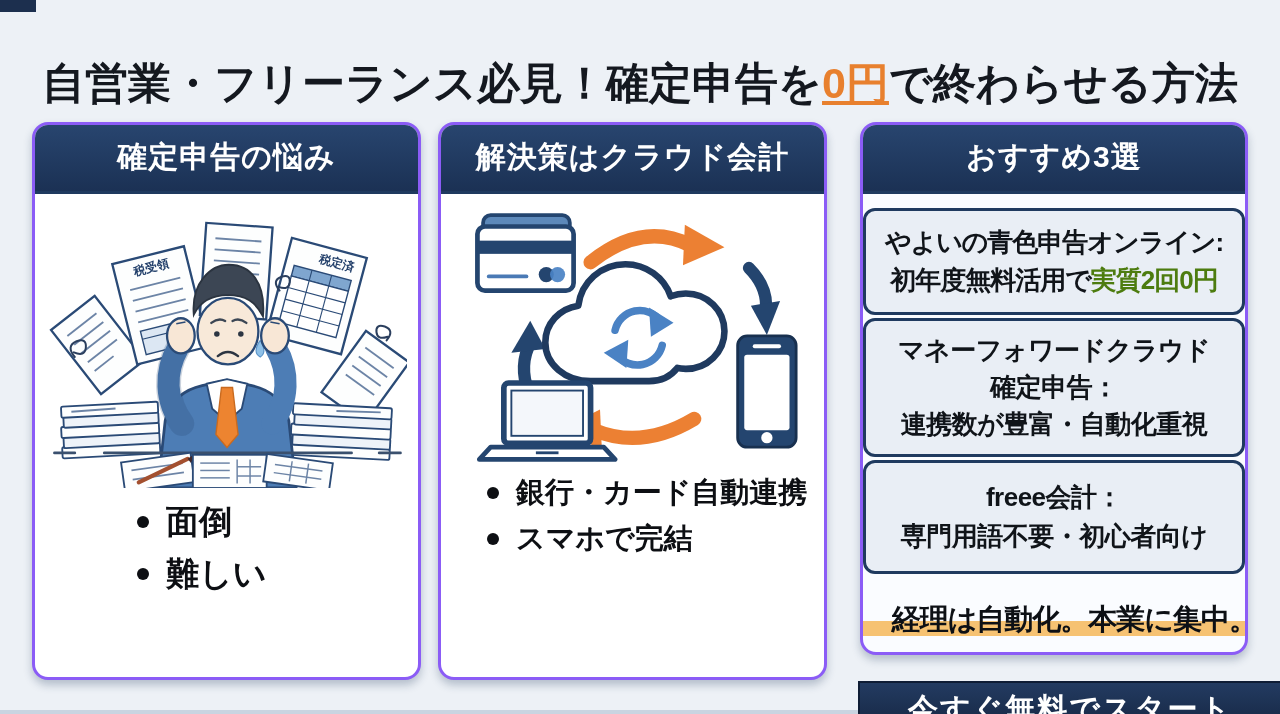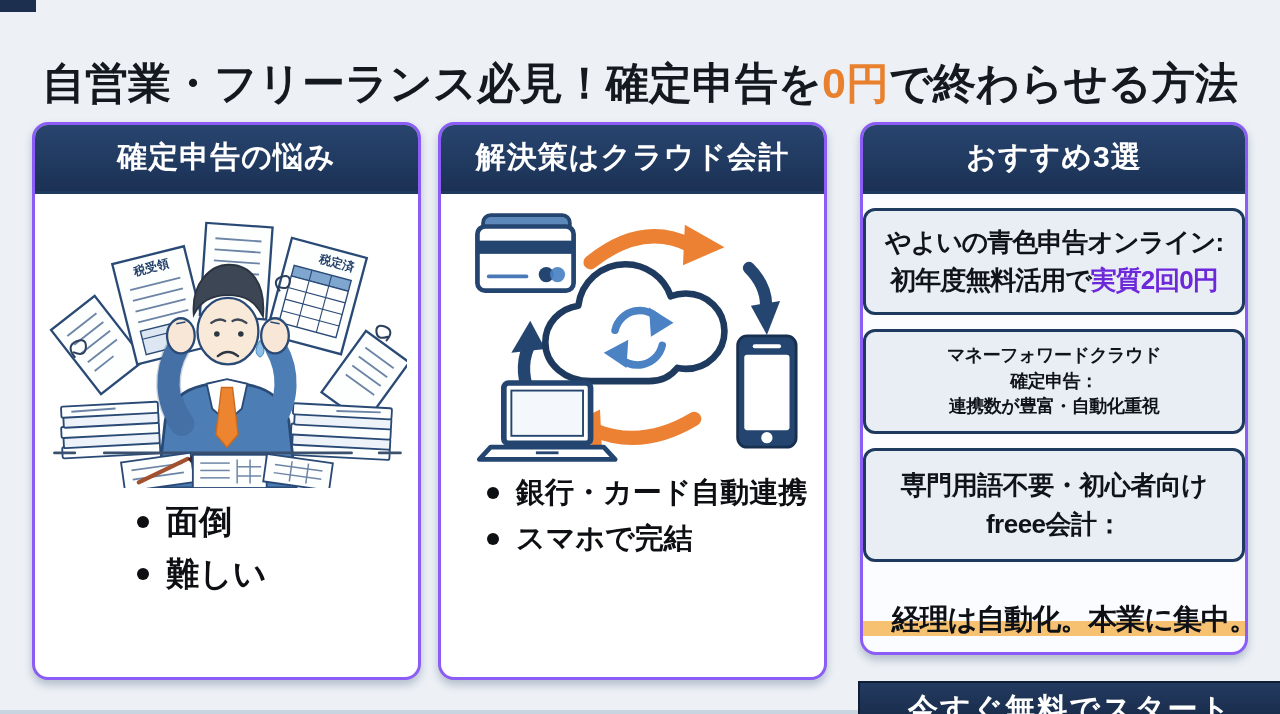--- a/index.html
+++ b/index.html
@@ -5,47 +5,47 @@
   * { box-sizing: border-box; }
   html,body { margin:0; padding:0; }
   body { width:1280px; height:714px; font-family:"Liberation Sans","DejaVu Sans",sans-serif; }
   .poster { position:relative; width:1280px; height:714px; background:#edf1f6; overflow:hidden; }
 
   .corner-mark { position:absolute; top:0; left:0; width:36px; height:12px; background:#1c2f4e; }
   .bottom-strip { position:absolute; left:0; bottom:0; width:100%; height:4px; background:#c9d4e1; }
 
   .title { position:absolute; top:26px; left:0; width:100%; text-align:center;
            font-size:43px; font-weight:800; color:#14181f; letter-spacing:0; white-space:nowrap; }
-  .title .accent { color:#e8802e; }
+  .title .accent { color:#e8802e;text-decoration:underline; }
 
   .card { position:absolute; background:#ffffff; border:3px solid #8b5cf6; border-radius:16px;
           box-shadow:0 5px 9px rgba(31,58,95,.28); display:flex; flex-direction:column; overflow:hidden; }
   .card1 { left:32px;  top:122px; width:389px; height:558px; }
   .card2 { left:438px; top:122px; width:389px; height:558px; }
   .card3 { left:860px; top:122px; width:388px; height:533px; background:#fafcff; }
 
   .card-header { flex:none; background:linear-gradient(180deg,#28456f,#1b3154); color:#fff; text-align:center;
                  font-size:30px; font-weight:800; padding:12px 4px 13px; letter-spacing:1px;
                  border-bottom:3px solid #1f3a5f; }
 
   .illu { display:block; margin:8px auto 0; flex:none; }
 
   .bullets { list-style:none; margin:0; padding:0; color:#0d0f13; font-weight:800; }
   .bullets li { display:flex; align-items:center; gap:17px; }
   .dot { width:12px; height:12px; border-radius:50%; background:#0d0f13; flex:none; }
   .card1 .bullets { margin:8px 0 0 102px; font-size:33px; line-height:1.58; }
   .card2 .bullets { margin:4px 0 0 46px;  font-size:29px; line-height:1.58; }
 
-  .card3-body { flex:1; display:flex; flex-direction:column; gap:14px; padding:14px 0 10px; }
+  .card3-body { flex:1; display:flex; flex-direction:column; gap:3px; padding:14px 0 10px; }
   .mini-box { border:3px solid #1f3a5f; border-radius:12px; background:#e9eef5; text-align:center;
               font-weight:800; color:#101419; display:flex; flex-direction:column; justify-content:center; }
   .mini-box.b1 { font-size:26px; line-height:1.45; padding:13px 2px; letter-spacing:-1px; }
-  .mini-box.b2 { font-size:18px; line-height:1.42; padding:11px 2px; letter-spacing:-0.5px; }
+  .mini-box.b2 { font-size:26px; line-height:1.42; padding:11px 2px; letter-spacing:-0.5px; }
   .mini-box.b3 { font-size:26px; line-height:1.5;  padding:15px 2px; letter-spacing:-0.5px; }
-  .accent2 { color:#6d28d9; }
+  .accent2 { color:#4d7c0f; }
 
   .highlight-line { margin:auto -12px 2px; text-align:right; white-space:nowrap;
                     font-size:29px; font-weight:800; color:#0d1015; letter-spacing:-1px;
                     background-image:linear-gradient(#f6c272,#f6c272); background-repeat:no-repeat;
                     background-size:100% 15px; background-position:center 84%; }
 
   .cta { position:absolute; left:858px; top:660px; width:422px; height:54px; cursor:pointer;
          background:linear-gradient(180deg,#22395e,#152档) ; background:linear-gradient(180deg,#22395e,#152串);
          background:linear-gradient(180deg,#233b61,#142档);margin-top:21px; }
   
@@ -297,22 +297,22 @@
         <div><span>初年度無料活用で</span><span class="accent2">実質2回0円</span></div>
       </div>
 
       <div class="mini-box b2">
         <div>マネーフォワードクラウド</div>
         <div>確定申告：</div>
         <div>連携数が豊富・自動化重視</div>
       </div>
 
       <div class="mini-box b3">
+        <div>freee会計：</div>
         <div>専門用語不要・初心者向け</div>
-        <div>freee会計：</div>
       </div>
 
       <div class="highlight-line">経理は自動化。本業に集中。</div>
     </div>
   </section>
 
   <div class="cta">今すぐ無料でスタート</div>
 
 </div>
 

